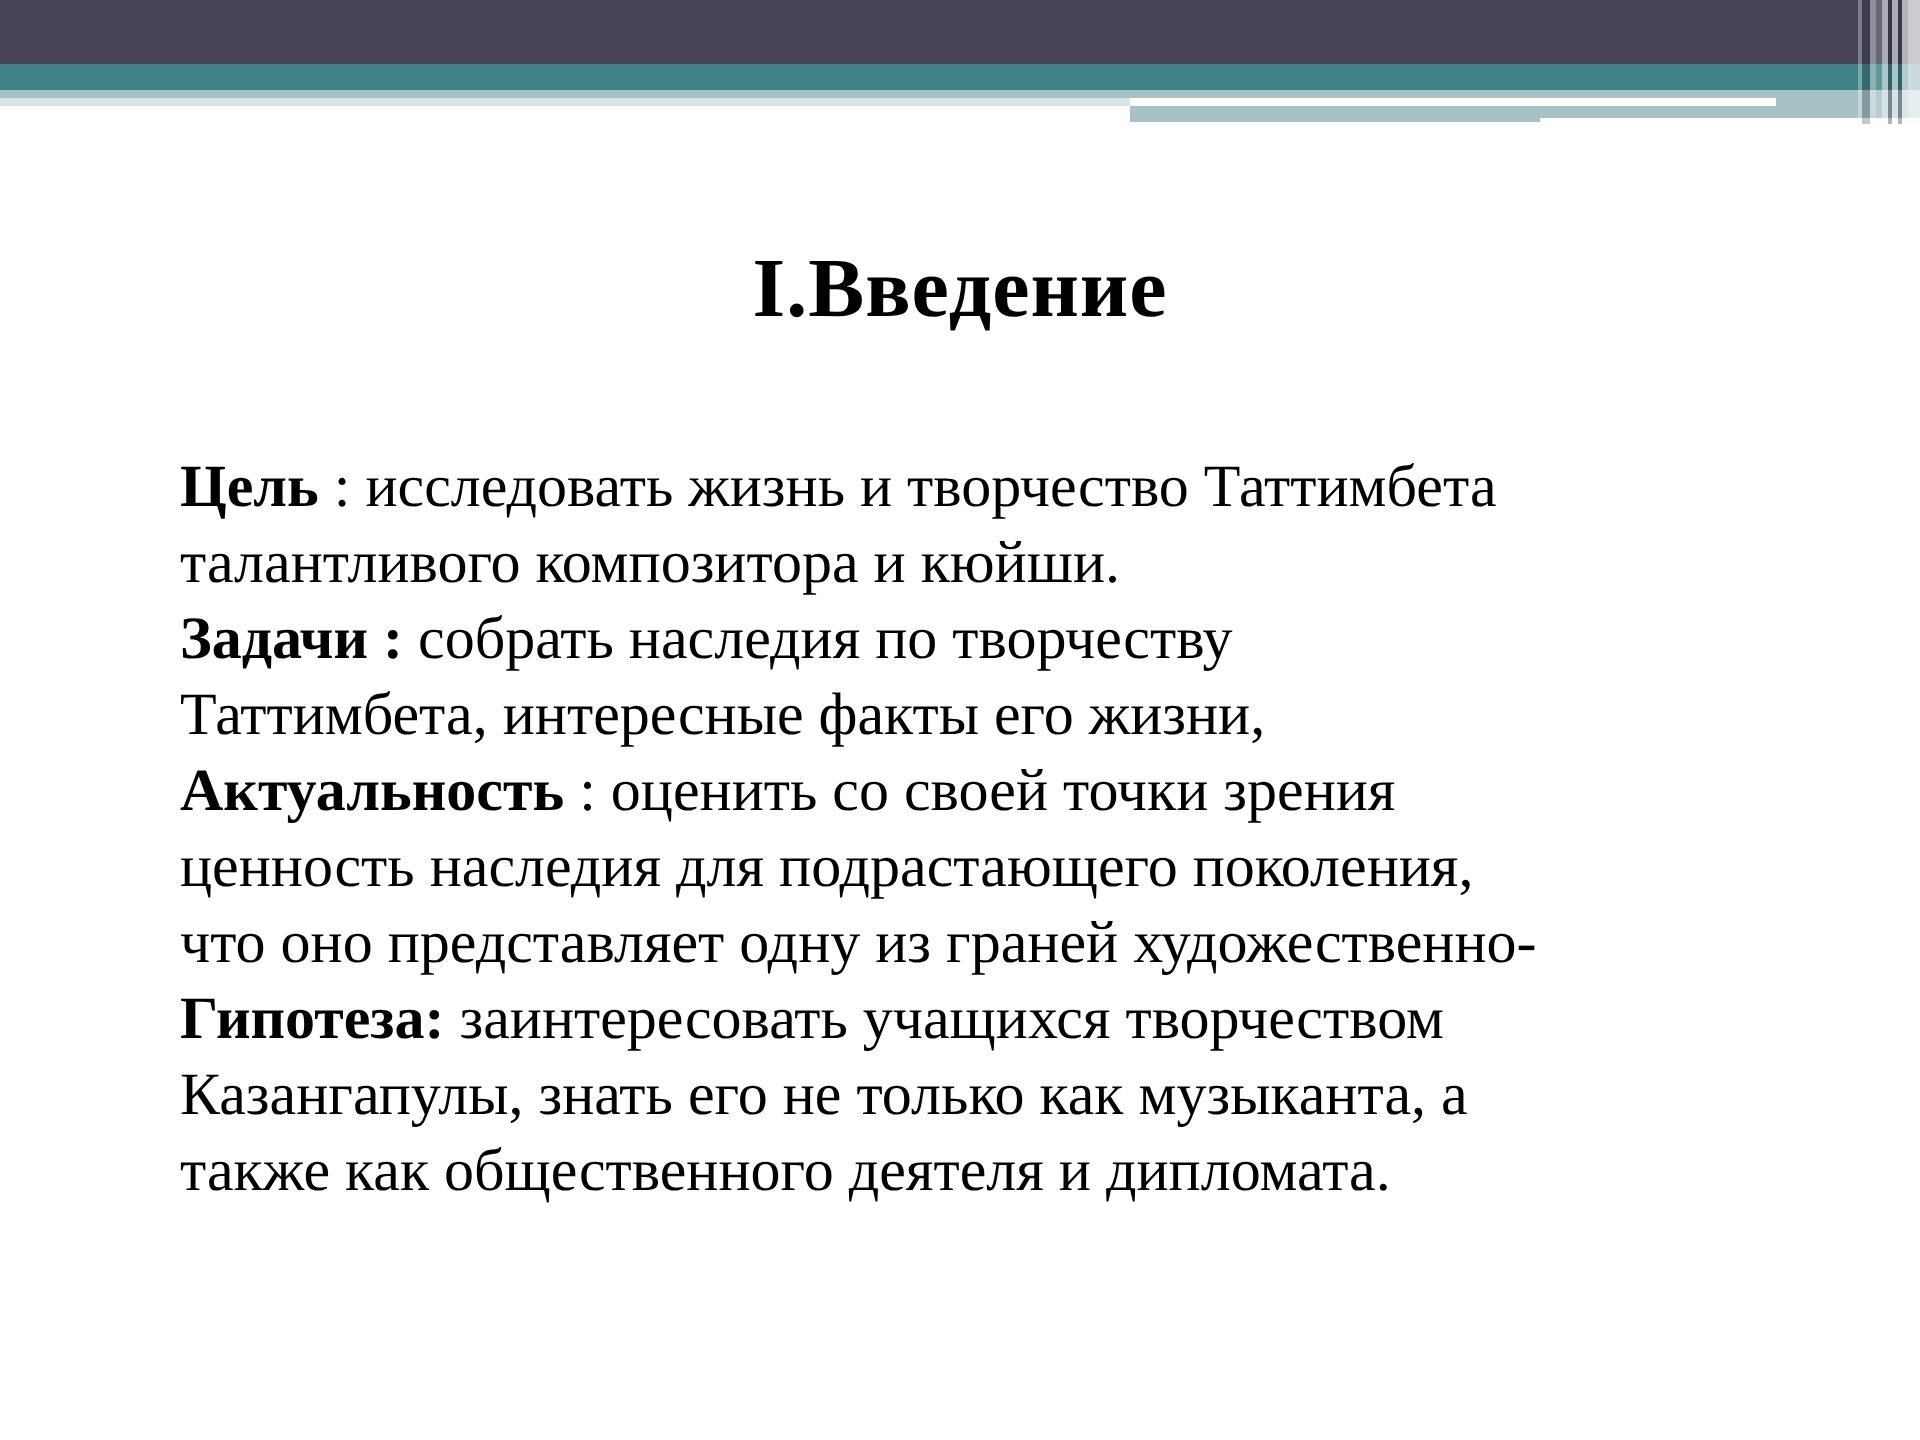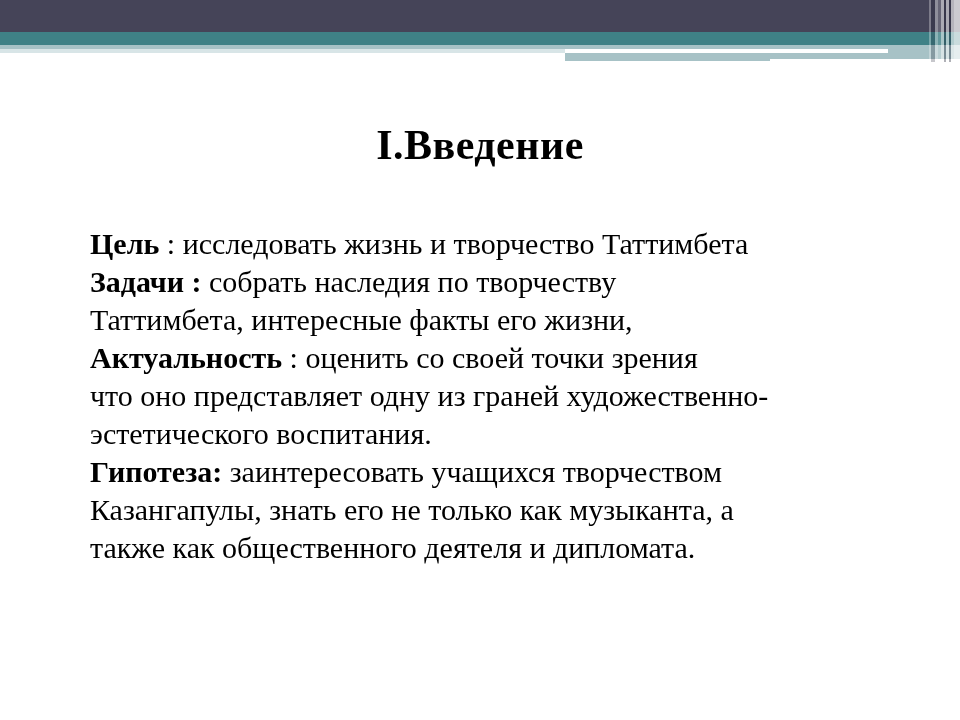--- a/index.html
+++ b/index.html
@@ -59,22 +59,23 @@
   <div class="deco strip-pale"></div>
   <div class="deco strip-white"></div>
   <div class="deco band-a"></div>
   <div class="deco band-b"></div>
   <div class="deco stripes"></div>
 
   <h1 class="title">I.Введение</h1>
 
   <div class="body">
       <div class="line"><b>Цель</b><span> : исследовать жизнь и творчество Таттимбета</span></div>
+      <div class="line"><span>талантливого композитора и кюйши.</span></div>
       <div class="line"><b>Задачи :</b><span> собрать наследия по творчеству</span></div>
       <div class="line"><span>Таттимбета, интересные факты его жизни,</span></div>
       <div class="line"><b>Актуальность</b><span> : оценить со своей точки зрения</span></div>
+      <div class="line"><span>ценность наследия для подрастающего поколения,</span></div>
       <div class="line"><span>что оно представляет одну из граней художественно-</span></div>
-      <div class="line"><span>эстетического воспитания.</span></div>
       <div class="line"><b>Гипотеза:</b><span> заинтересовать учащихся творчеством</span></div>
       <div class="line"><span>Казангапулы, знать его не только как музыканта, а</span></div>
       <div class="line"><span>также как общественного деятеля и дипломата.</span></div>
     </div>
 </div>
 
 </body></html>

